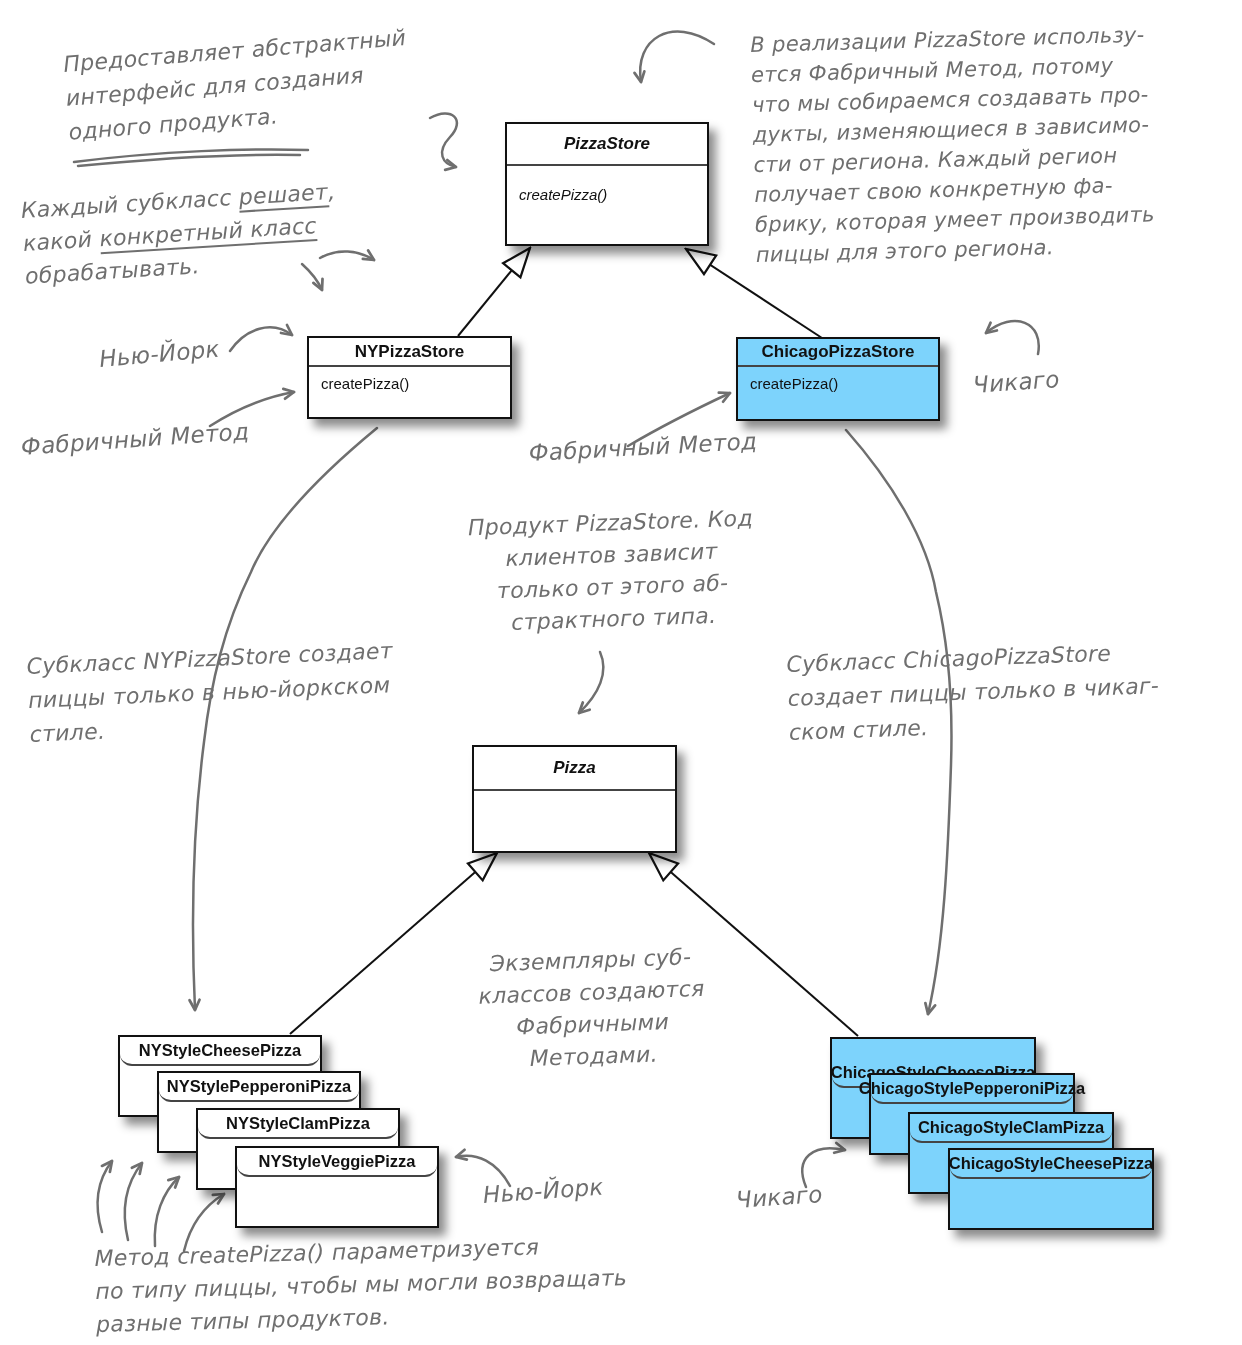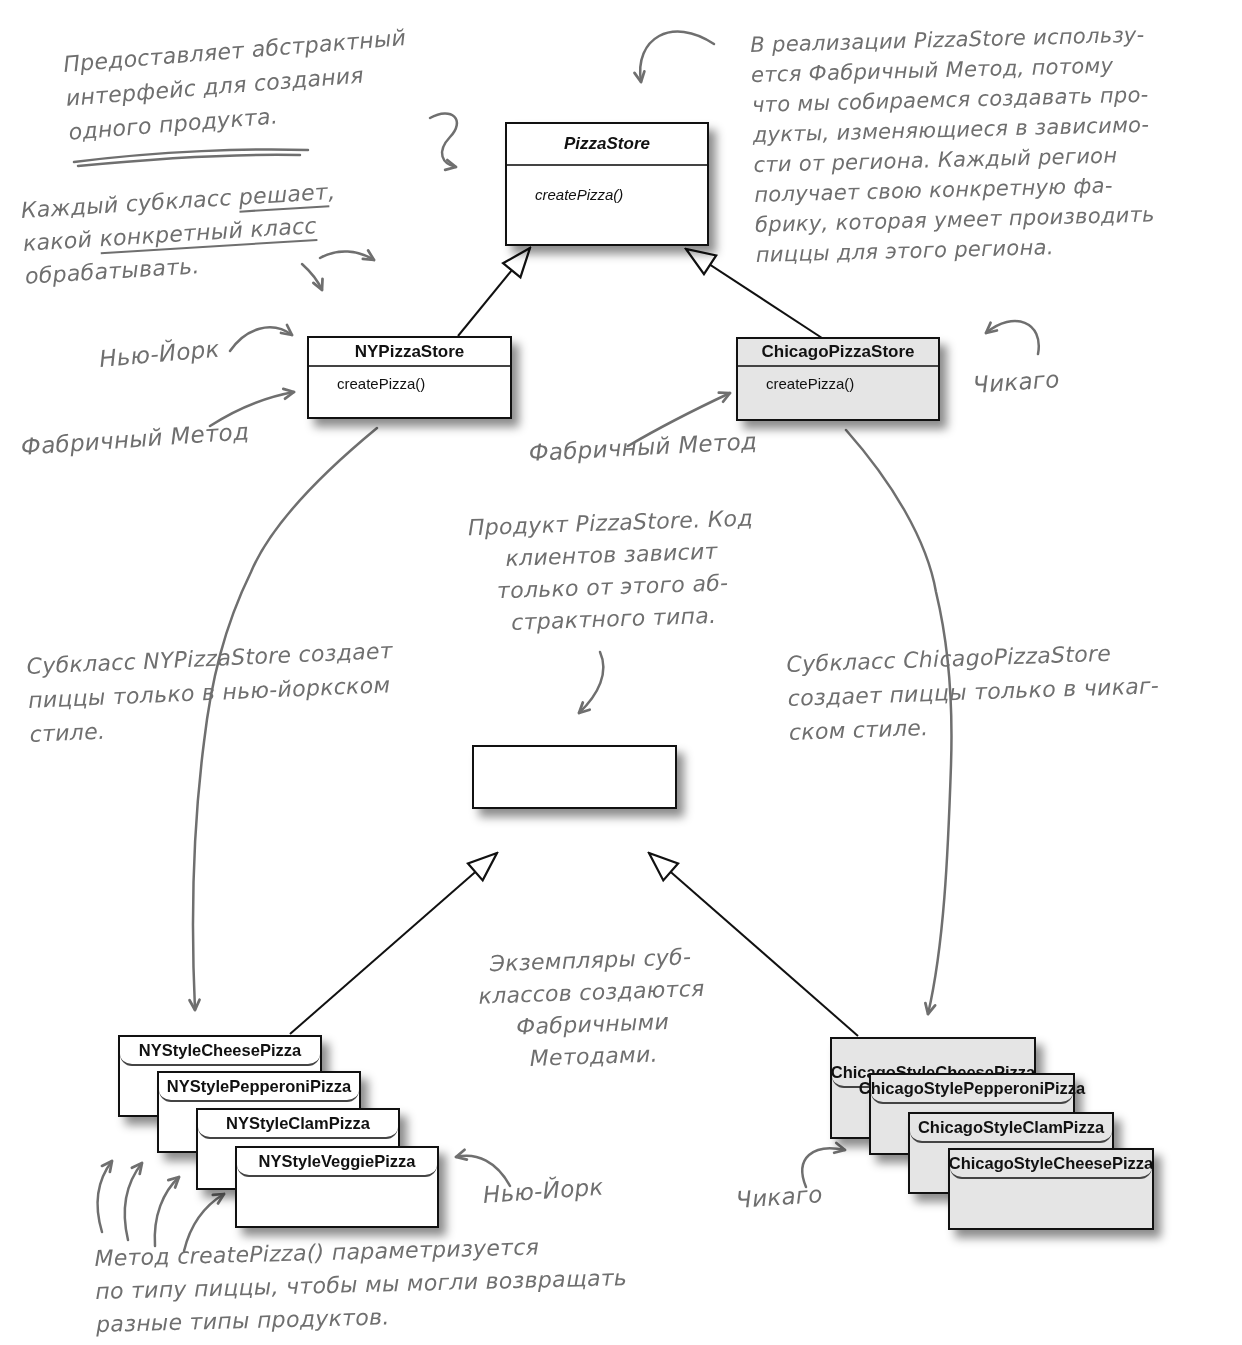--- a/index.html
+++ b/index.html
@@ -2,25 +2,25 @@
 <html><head>
 <meta charset="utf-8">
 <style>
   html,body{margin:0;padding:0;background:#ffffff;}
   #canvas{position:relative;width:1242px;height:1345px;background:#fff;overflow:hidden;
           font-family:"Liberation Sans",sans-serif;}
   svg.layer{position:absolute;left:0;top:0;z-index:1;}
   
   .uml{position:absolute;z-index:5;background:#fff;border:2px solid #111;
        box-shadow:7px 8px 9px rgba(0,0,0,0.45);}
-  .uml.gray{background:#e5e5e5;}
+  .uml.gray{background:#7dd3fc;}
   .uml-title{border-bottom:2px solid #444;text-align:center;font-weight:bold;
              font-size:17px;color:#111;display:flex;align-items:center;justify-content:center;}
   .uml.abstract .uml-title{font-style:italic;}
-  .uml-body{position:relative;padding-left:16px;}
+  .uml-body{position:relative;}
   .uml-method{display:block;font-size:15px;color:#111;padding:8px 0 0 12px;}
   .uml.abstract .uml-method{font-style:italic;padding-top:20px;}
   .prod .uml-title{font-size:16.5px;border-radius:12px;}
   
   .hand{position:absolute;z-index:8;color:#6f6f6f;font-family:"DejaVu Sans",sans-serif;
         font-style:italic;font-size:21px;line-height:31px;letter-spacing:0.3px;
         transform-origin:left top;white-space:nowrap;}
   .hand.big{font-size:23px;}
   .hand.center{text-align:center;}
   .hand-u{border-bottom:2px solid #6f6f6f;padding-bottom:1px;}
@@ -85,20 +85,21 @@
   </div>
 
   <div class="uml gray" style="left:736px;top:337px;width:200px;">
     <div class="uml-title" style="height:26px;">ChicagoPizzaStore</div>
     <div class="uml-body" style="height:52px;">
       <span class="uml-method">createPizza()</span>
     </div>
   </div>
 
   <div class="uml abstract" style="left:472px;top:745px;width:201px;">
+    <div class="uml-title" style="height:42px;">Pizza</div>
     <div class="uml-body" style="height:60px;"></div>
   </div>
 
   <div class="uml prod" style="left:118px;top:1035px;width:200px;z-index:5;">
     <div class="uml-title" style="height:27px;">NYStyleCheesePizza</div>
     <div class="uml-body" style="height:49px;"></div>
   </div>
   <div class="uml prod" style="left:157px;top:1071px;width:200px;z-index:6;">
     <div class="uml-title" style="height:27px;text-align:right;">NYStylePepperoniPizza</div>
     <div class="uml-body" style="height:49px;"></div>

